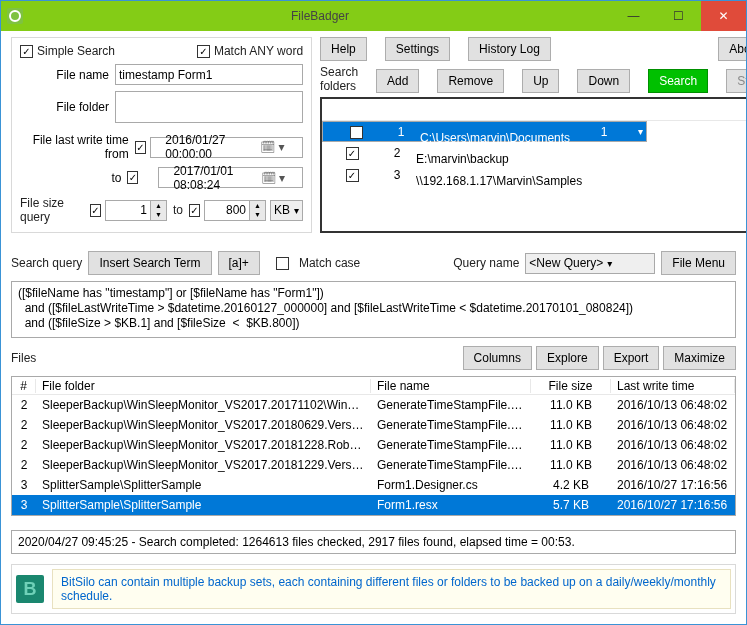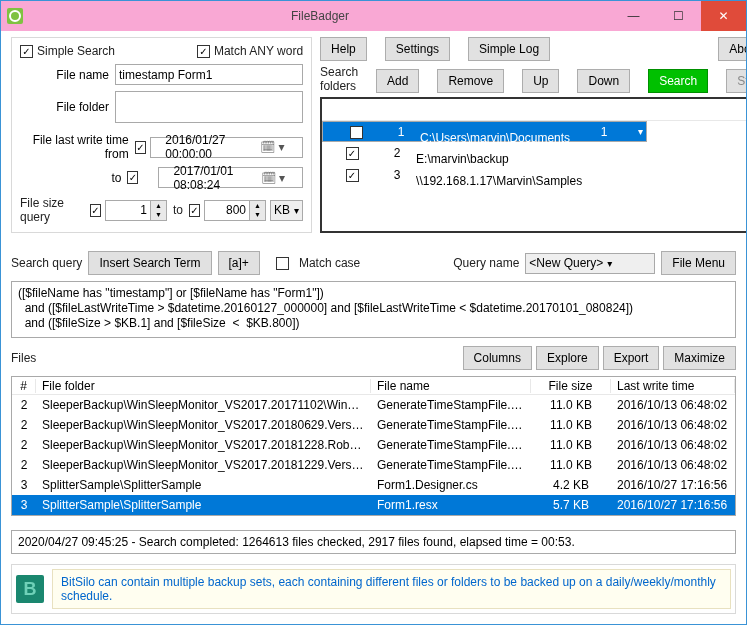--- a/index.html
+++ b/index.html
@@ -1,18 +1,18 @@
 <!DOCTYPE html>
 <html><head>
 <meta charset="utf-8">
 <style>
 * { box-sizing: border-box; font-family: 'Segoe UI', Tahoma, sans-serif; font-size: 12px; }
 body { margin: 0; background: #fff; }
 .window { width: 747px; height: 625px; border: 1px solid #3a93d6; display: flex; flex-direction: column; }
-.titlebar { height: 30px; background: #f9a8d4; display: flex; align-items: center; }
+.titlebar { height: 30px; background: #84cc16; display: flex; align-items: center; }
 .title-icon { width: 16px; height: 16px; margin: 0 6px; background: #7fc241; border-radius: 2px; position: relative; }
 .title-icon::after { content: ''; position: absolute; width: 8px; height: 8px; border: 2px solid #fff; border-radius: 50%; top: 2px; left: 2px; }
 .title-text { flex: 1; text-align: center; color: #444; }
 .win-controls { display: flex; }
 .win-btn { width: 45px; height: 30px; display: flex; align-items: center; justify-content: center; color: #333; }
 .win-btn.close { background: #e04b3a; color: #fff; }
 .content { flex: 1; padding: 6px 10px 10px 10px; display: flex; flex-direction: column; gap: 4px; overflow: hidden; }
 .top-row { display: flex; gap: 8px; }
 .search-panel { width: 325px; border: 1px solid #d9d9d9; padding: 6px 8px 8px 8px; }
 .right-panel { flex: 1; display: flex; flex-direction: column; gap: 4px; }
@@ -137,21 +137,21 @@
           <div class="sel" style="margin-left:4px">
               <span>KB</span>
             </div>
         </div>
       </div>
 
       <div class="right-panel">
         <div class="toolbar">
           <button class="btn">Help</button>
           <button class="btn">Settings</button>
-          <button class="btn">Simple Log</button>
+          <button class="btn">History Log</button>
           <div style="flex:1"></div>
           <button class="btn">About</button>
           <button class="btn">FAQ</button>
         </div>
         <div class="toolbar">
           <span class="lbl">Search folders</span>
           <button class="btn">Add</button>
           <button class="btn">Remove</button>
           <button class="btn">Up</button>
           <button class="btn">Down</button>

